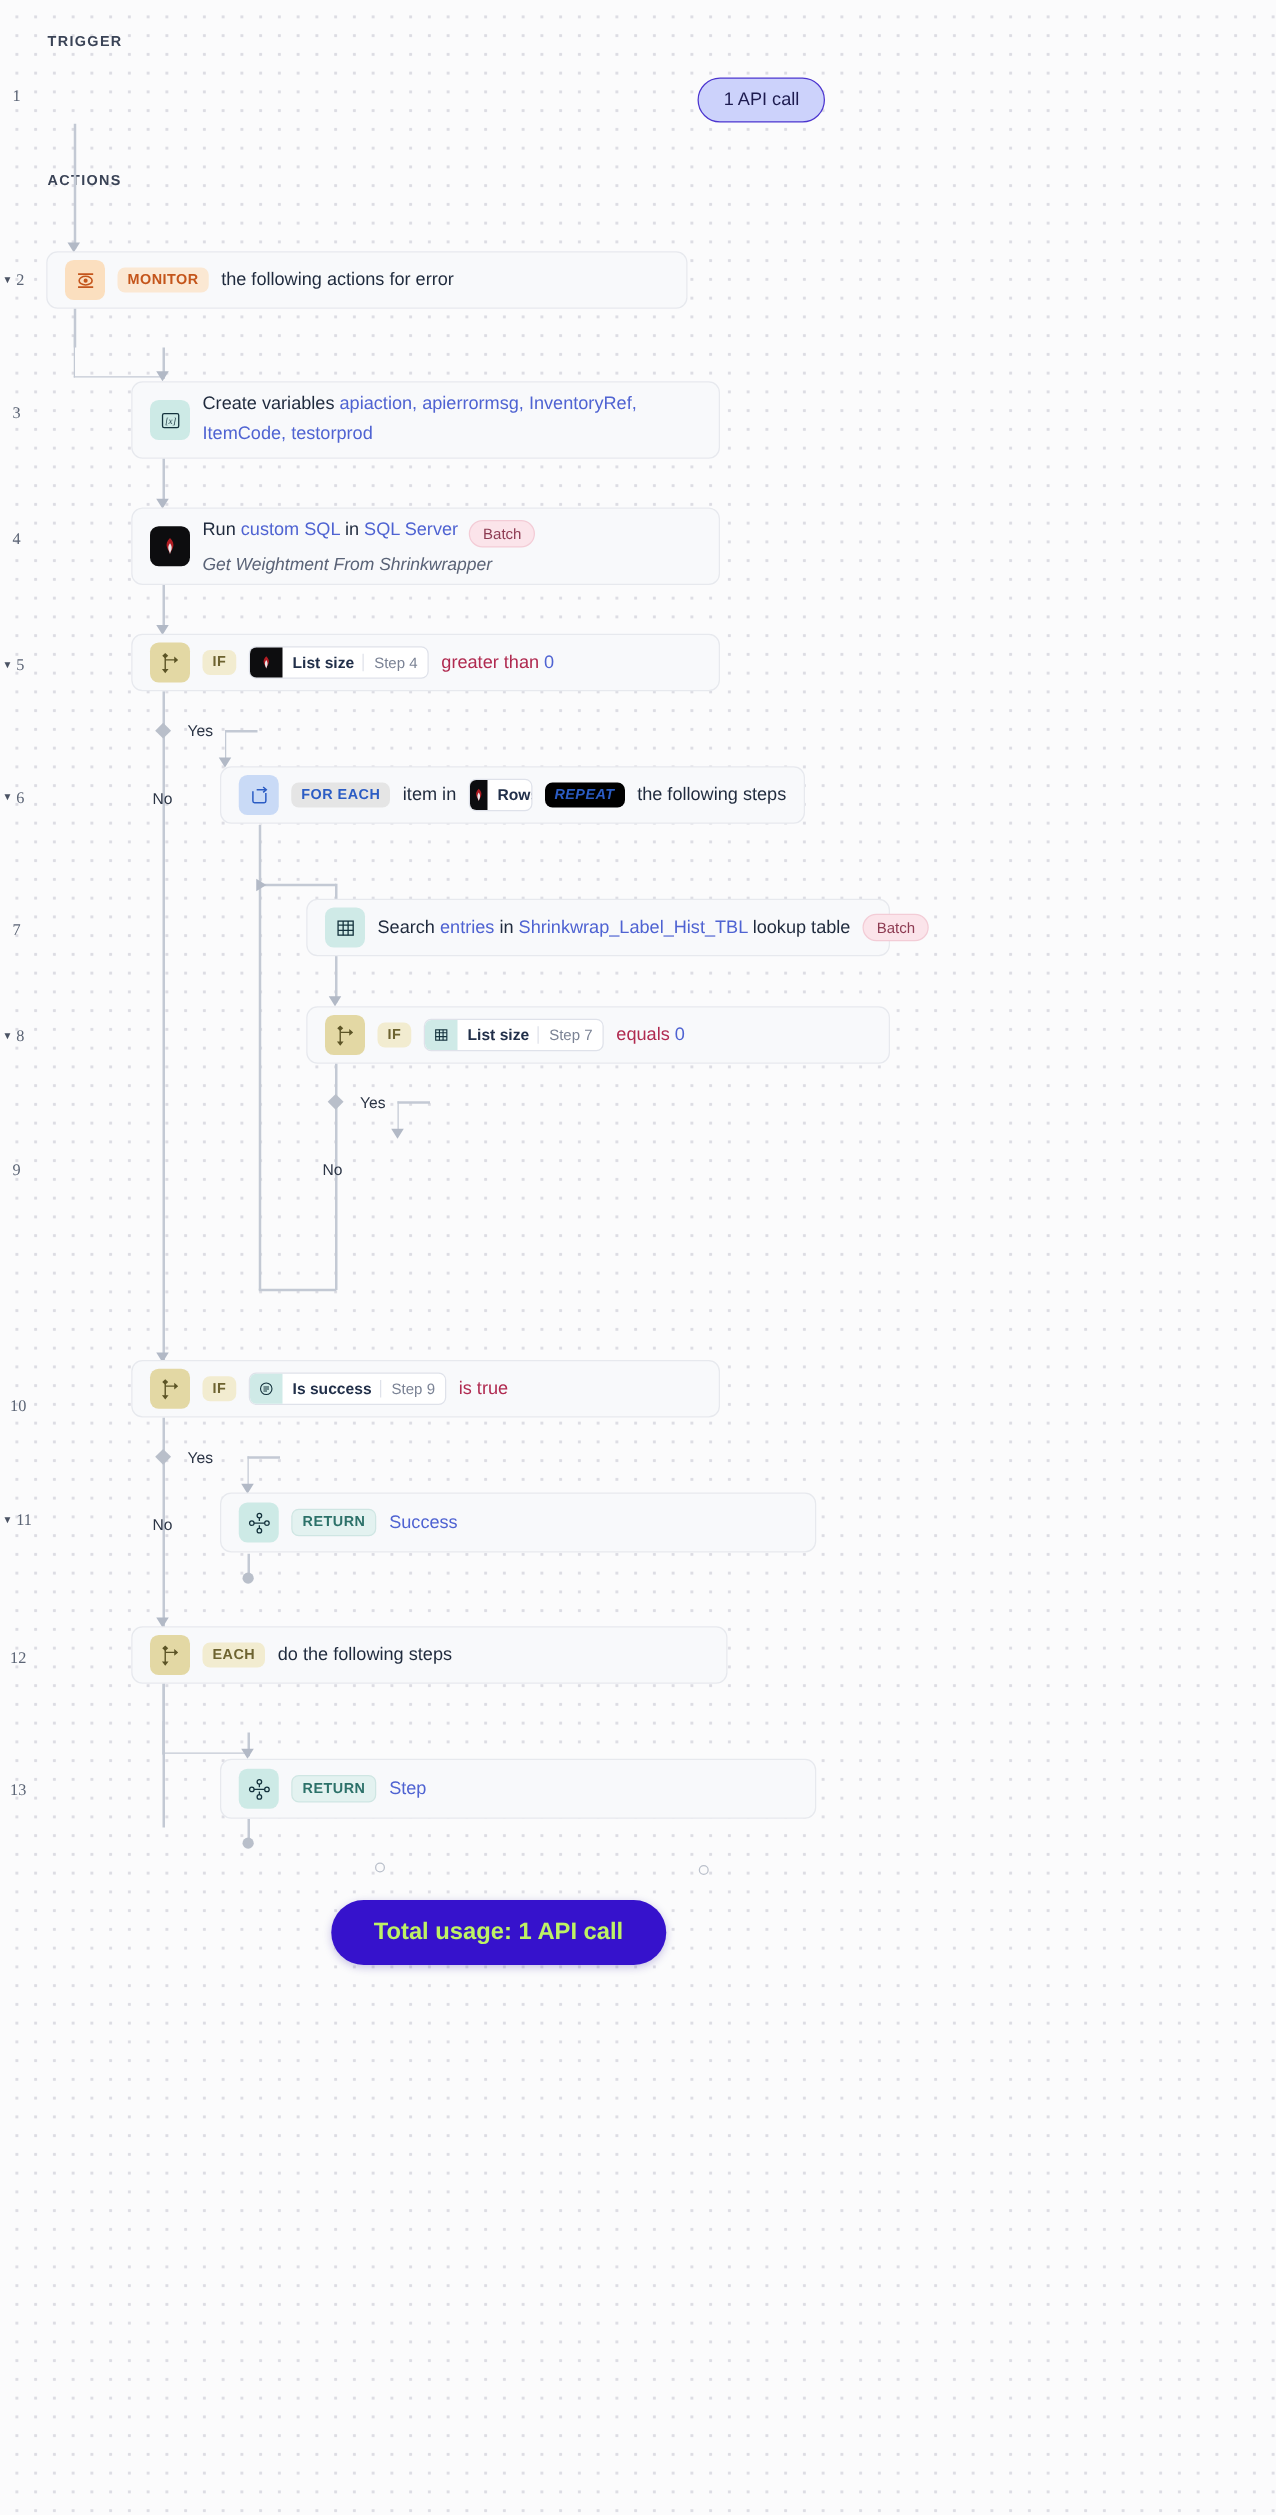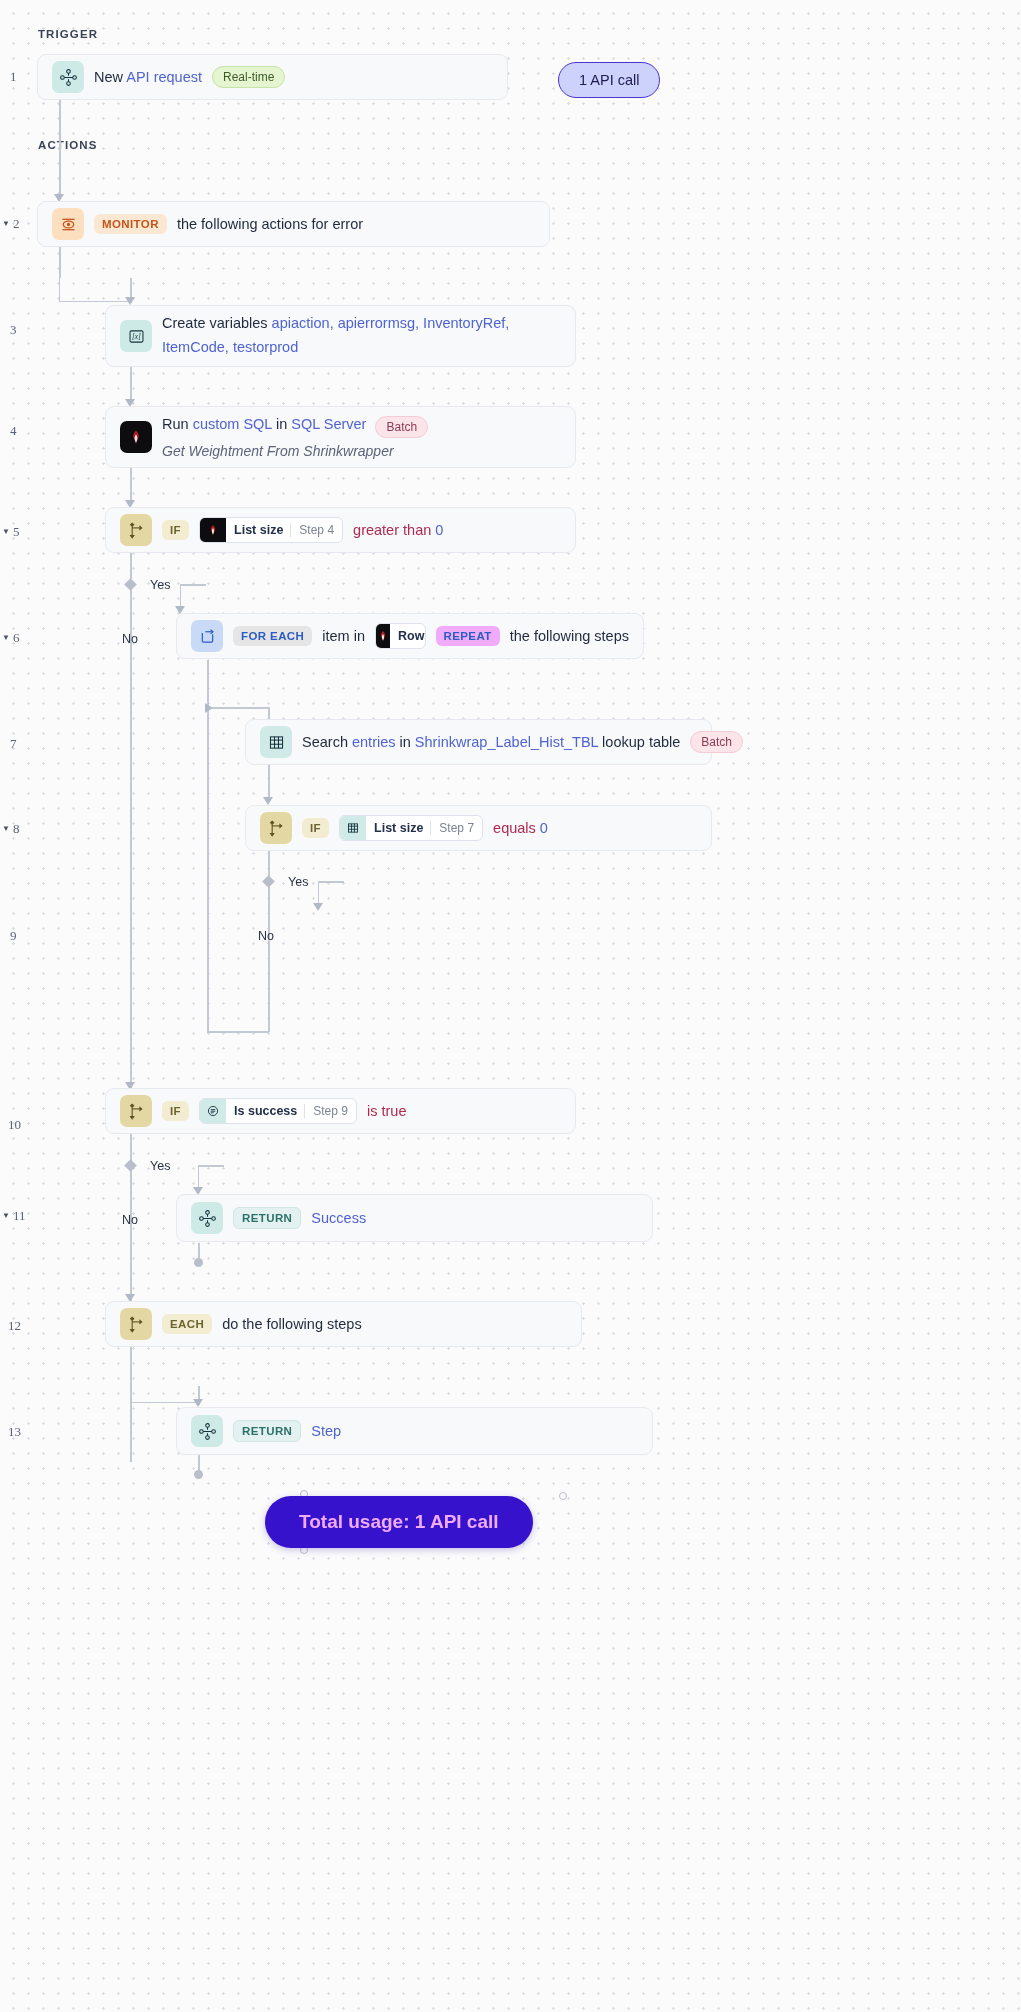--- a/index.html
+++ b/index.html
@@ -61,21 +61,21 @@
   .ital { font-style:italic; color:#5a6377; font-size:14px; }
   
   .pill {
     font-size:11.5px; font-weight:bold; letter-spacing:.4px;
     border-radius:6px; padding:4px 8px; white-space:nowrap;
   }
   .pill-monitor { background:#fbe8d3; color:#c4551b; }
   .pill-if { background:#f2ecd0; color:#6d6330; }
   .pill-else { background:#f2ecd0; color:#6d6330; }
   .pill-foreach { background:#e5e5e5; color:#2b5cc4; }
-  .pill-repeat { background:#f0abfc; color:#2b5cc4; }
+  .pill-repeat { background:#000000; color:#2b5cc4;font-style:italic; }
   .pill-return { background:#e3f2f0; color:#2c7169; border:1px solid #cfe6e3; }
   .pill-realtime {
     background:#e4f5cf; color:#3f5a28; border:1px solid #c8e3a8;
     border-radius:11px; padding:3px 10px; font-size:12px; font-weight:normal;
   }
   .pill-batch {
     background:#fbe4ea; color:#8d3b52; border:1px solid #f3ccd6;
     border-radius:11px; padding:3px 10px; font-size:12px; font-weight:normal;
   }
   
@@ -132,26 +132,27 @@
   
   .api-badge {
     position:absolute;
     background:#ccd2fb; border:1.8px solid #4b34cf;
     border-radius:20px; color:#1d1b4f;
     font-size:14.5px; padding:9px 20px;
     display:flex; align-items:center; justify-content:center;
   }
   .total-badge {
     position:absolute;
-    background:#3612cc; color:#f0abfc;
+    background:#3612cc; color:#bef264;
     border-radius:26px;
     font-size:19px; font-weight:bold;
     padding:15px 34px;
     display:flex; align-items:center; justify-content:center;
     box-shadow:0 2px 7px rgba(40,20,150,.25);
+    margin-top:24px;
   }
   .hollow-dot {
     position:absolute; width:8px; height:8px; border-radius:50%;
     border:1.4px solid #b9bfca; background:transparent;
   }
 </style>
 </head>
 <body>
 
 <div id="canvas">
@@ -219,35 +220,20 @@
   <div class="arrow" style="left:193px; top:1399px;"></div>
   <div class="ln vl" style="left:198px; top:1455px; height:18px;"></div>
   <div class="dot-end" style="left:194px; top:1470px;"></div>
 
   <div class="hollow-dot" style="left:300px; top:1490px;"></div>
   <div class="hollow-dot" style="left:559px; top:1492px;"></div>
   <div class="hollow-dot" style="left:300px; top:1546px;"></div>
 
   <div class="stepnum" style="left:10px; top:69px;">
     <span>1</span>
-  </div>
-  <div class="card" style="left:37px; top:54px; width:471px; height:46px;">
-    <div class="ico ico-teal">
-      <svg width="19" height="19" viewBox="0 0 22 22" fill="none" stroke="#14323d" stroke-width="1.2">
-        <circle cx="11" cy="4" r="2.1"></circle>
-          <circle cx="4" cy="11" r="2.1"></circle>
-        <circle cx="18" cy="11" r="2.1"></circle>
-          <circle cx="11" cy="18" r="2.1"></circle>
-        <line x1="11" y1="6" x2="11" y2="9"></line>
-          <line x1="6" y1="11" x2="16" y2="11"></line>
-        <line x1="11" y1="13" x2="11" y2="16"></line>
-      </svg>
-    </div>
-    <span class="t"><span>New </span><span class="blue">API request</span></span>
-    <span class="pill-realtime">Real-time</span>
   </div>
 
   <div class="stepnum" style="left:2px; top:216px;">
     <span class="caret">▼</span>
     <span>2</span>
   </div>
   <div class="card" style="left:37px; top:201px; width:513px; height:46px;">
     <div class="ico ico-orange">
       <svg width="19" height="19" viewBox="0 0 22 22" fill="none" stroke="#c4551b" stroke-width="1.5">
         <line x1="4" y1="5" x2="18" y2="5"></line>

